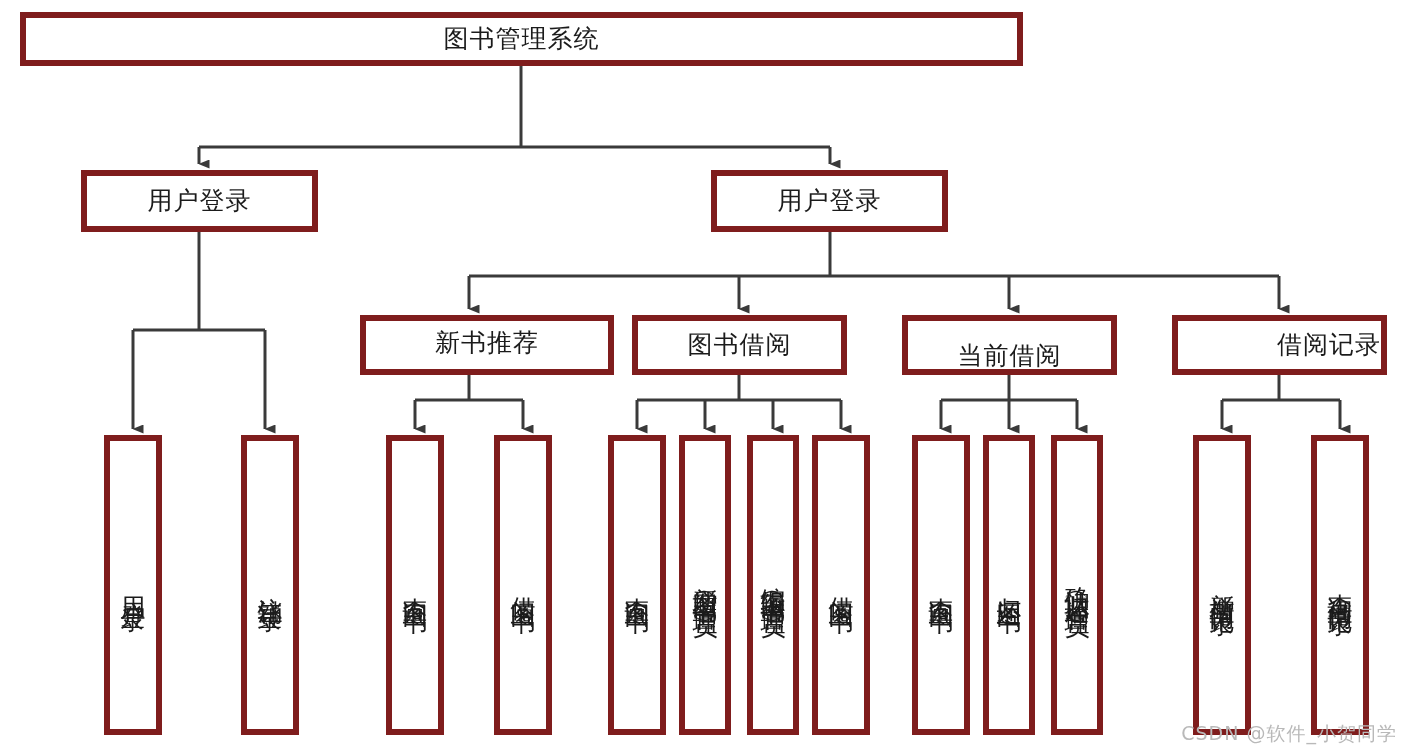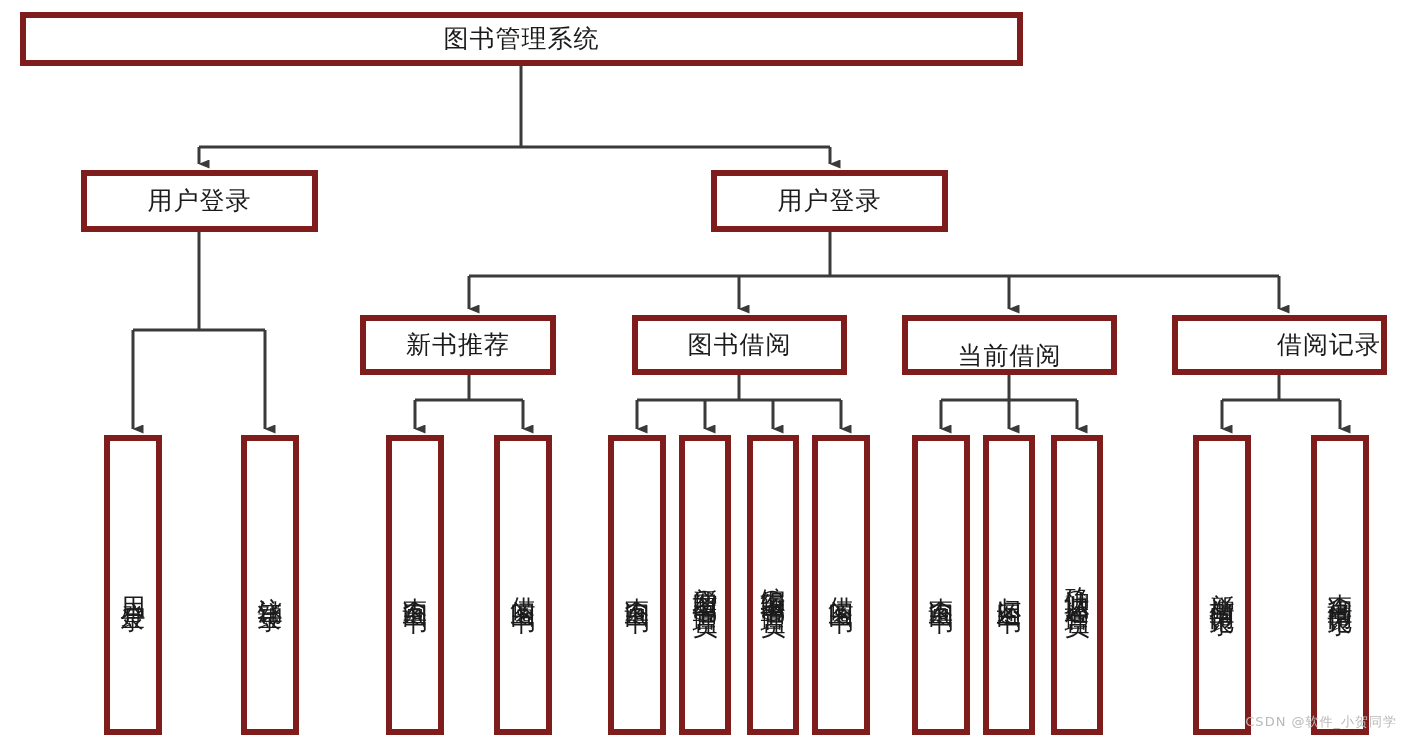--- a/index.html
+++ b/index.html
@@ -47,22 +47,22 @@
   .node-box.vertical .vlabel {
     writing-mode: vertical-rl;
     text-orientation: upright;
     white-space: nowrap;
     letter-spacing: 4px;
     display: block;
   }
   .watermark {
     position: absolute;
     right: 8px;
-    bottom: 16px;
-    font-size: 13px;
+    bottom: 0;
+    font-size: 19px;
     color: #b9b9b9;
     letter-spacing: 1px;
     white-space: nowrap;
     pointer-events: none;
   }
 </style>
 </head>
 <body>
 
 <div id="diagram-root">
@@ -124,21 +124,21 @@
     <span>图书管理系统</span>
   </div>
 
   <div class="node-box horizontal" style="left:81px; top:170px; width:237px; height:62px;">
     <span>用户登录</span>
   </div>
   <div class="node-box horizontal" style="left:711px; top:170px; width:237px; height:62px;">
     <span>用户登录</span>
   </div>
 
-  <div class="node-box horizontal" style="left:360px; top:315px; width:196px; height:60px;">
+  <div class="node-box horizontal" style="left:360px; top:315px; width:254px; height:60px;font-family:Liberation Mono, monospace;">
     <span>新书推荐</span>
   </div>
   <div class="node-box horizontal" style="left:632px; top:315px; width:215px; height:60px;">
     <span>图书借阅</span>
   </div>
   <div class="node-box horizontal" style="left:902px; top:315px; width:215px; height:60px;align-items:flex-end;">
     <span>当前借阅</span>
   </div>
   <div class="node-box horizontal" style="left:1172px; top:315px; width:215px; height:60px;justify-content:flex-end;">
     <span>借阅记录</span>

